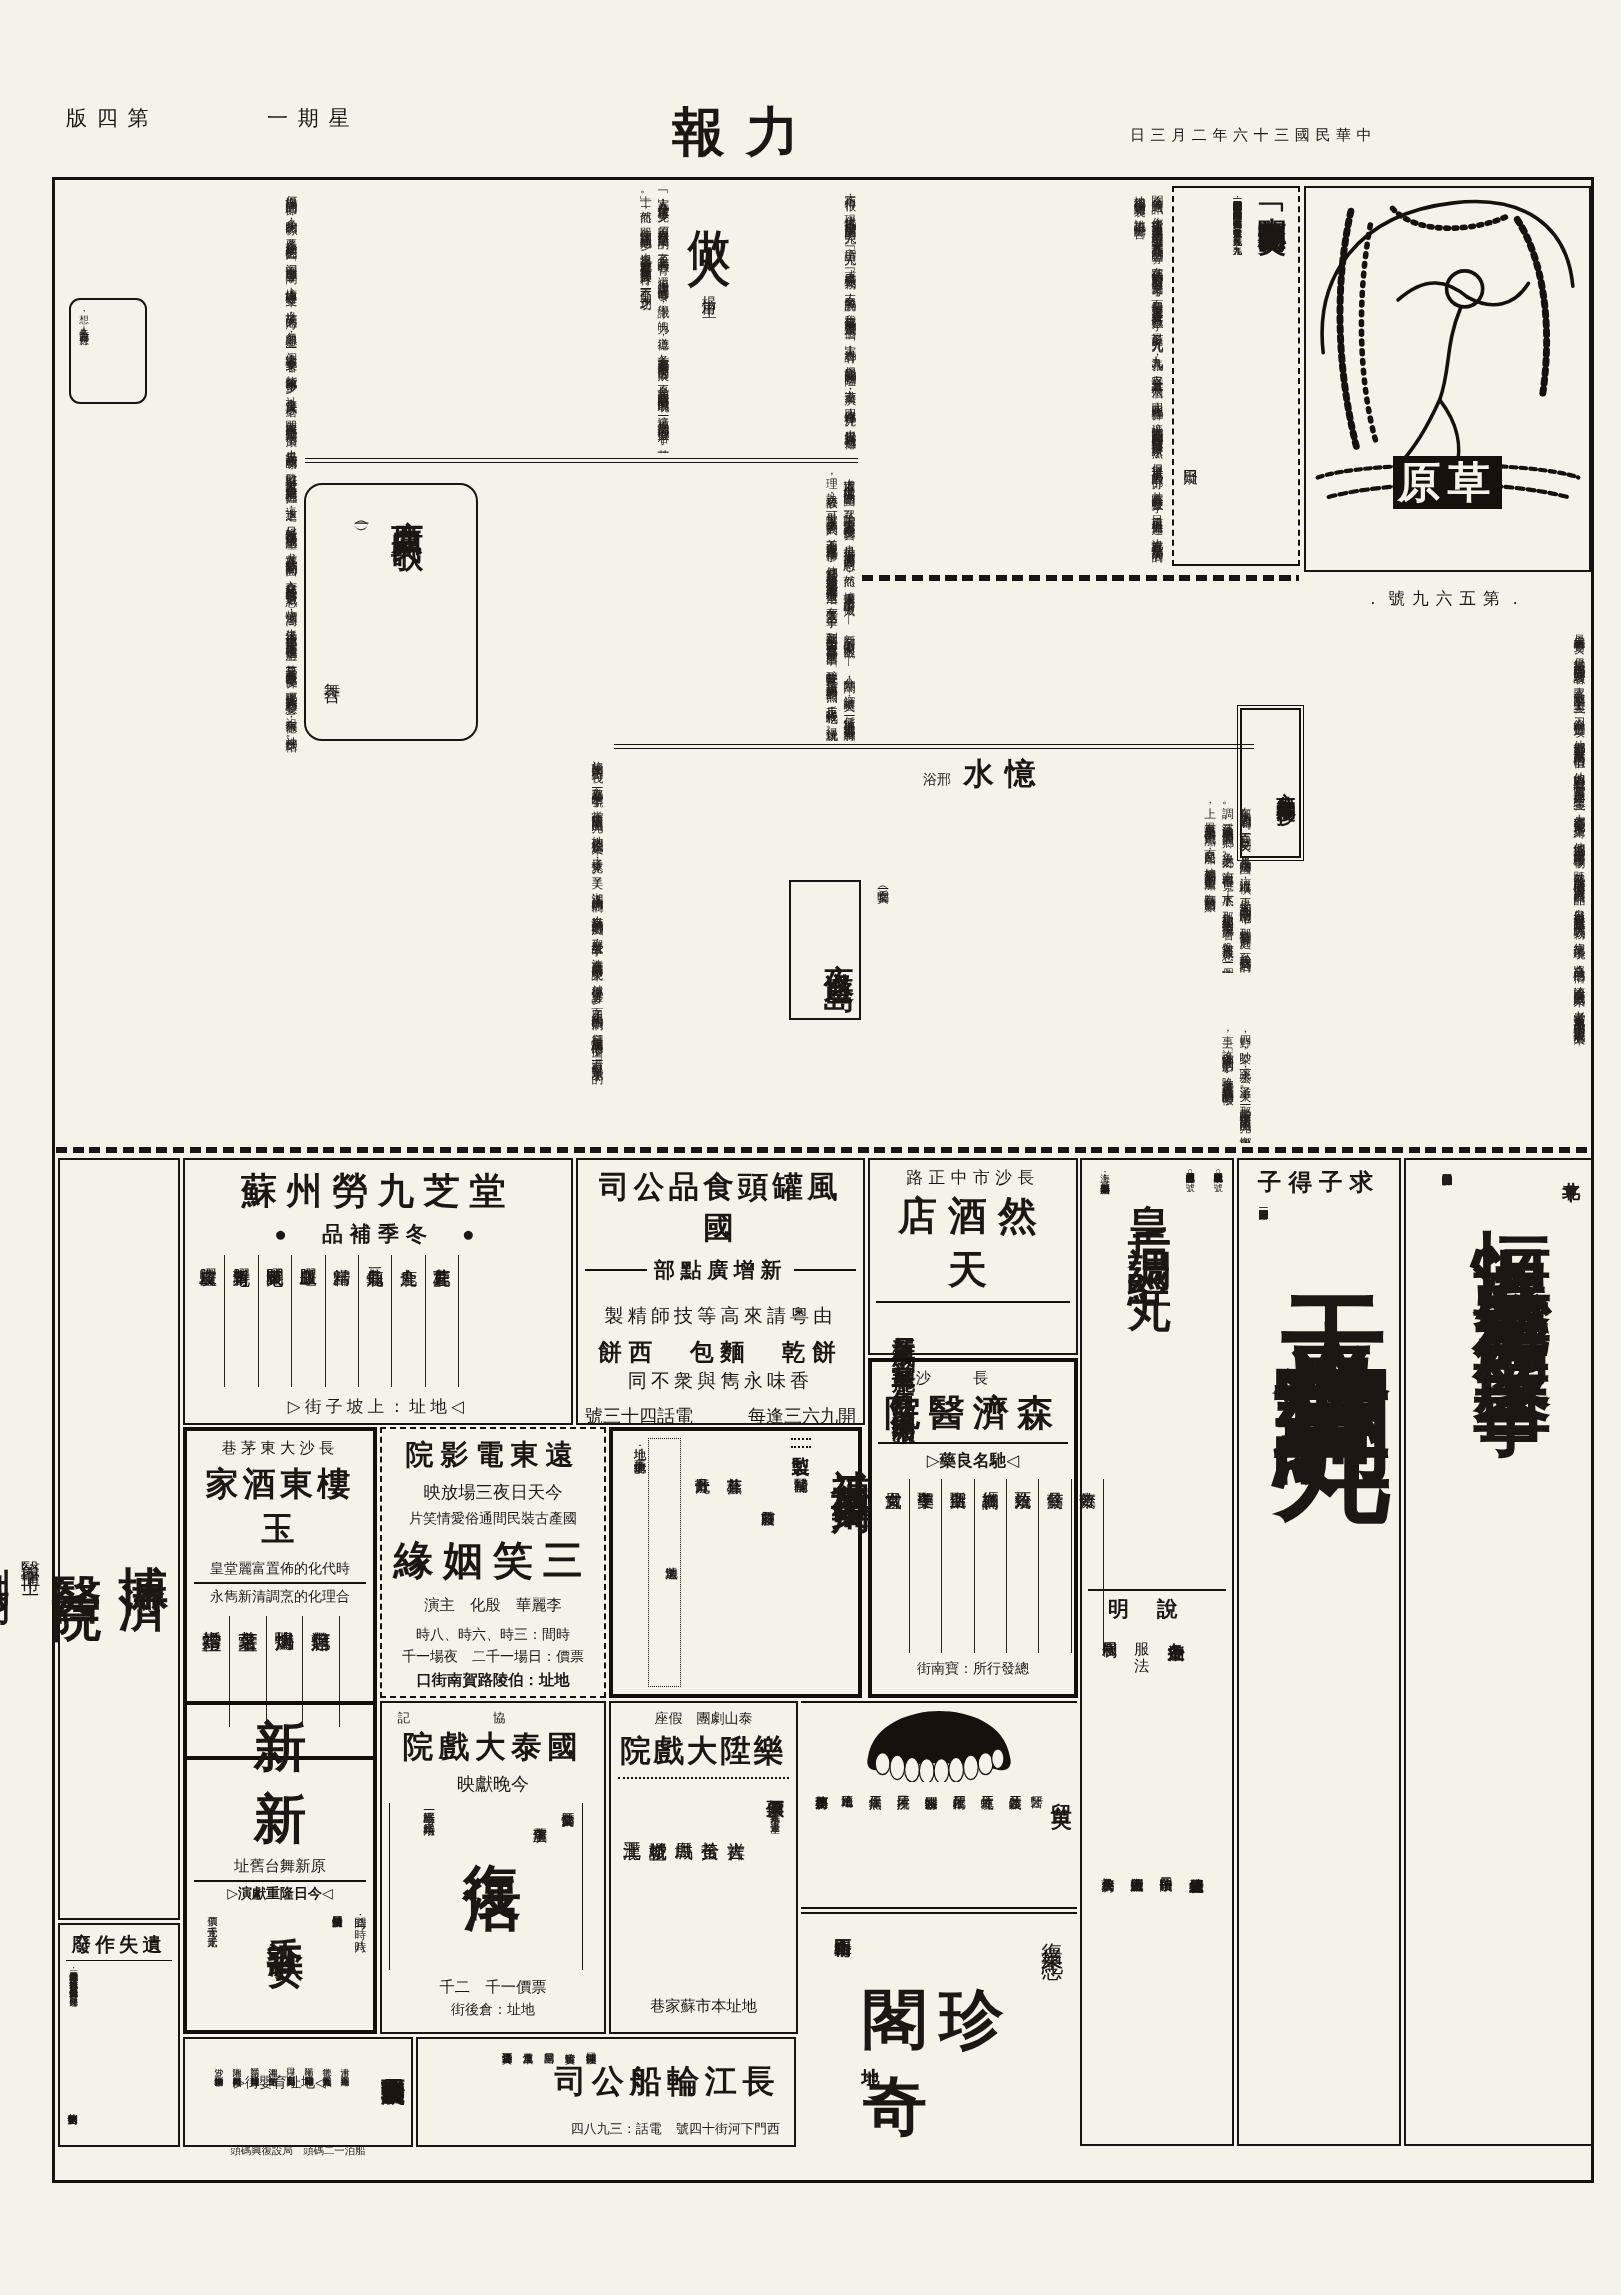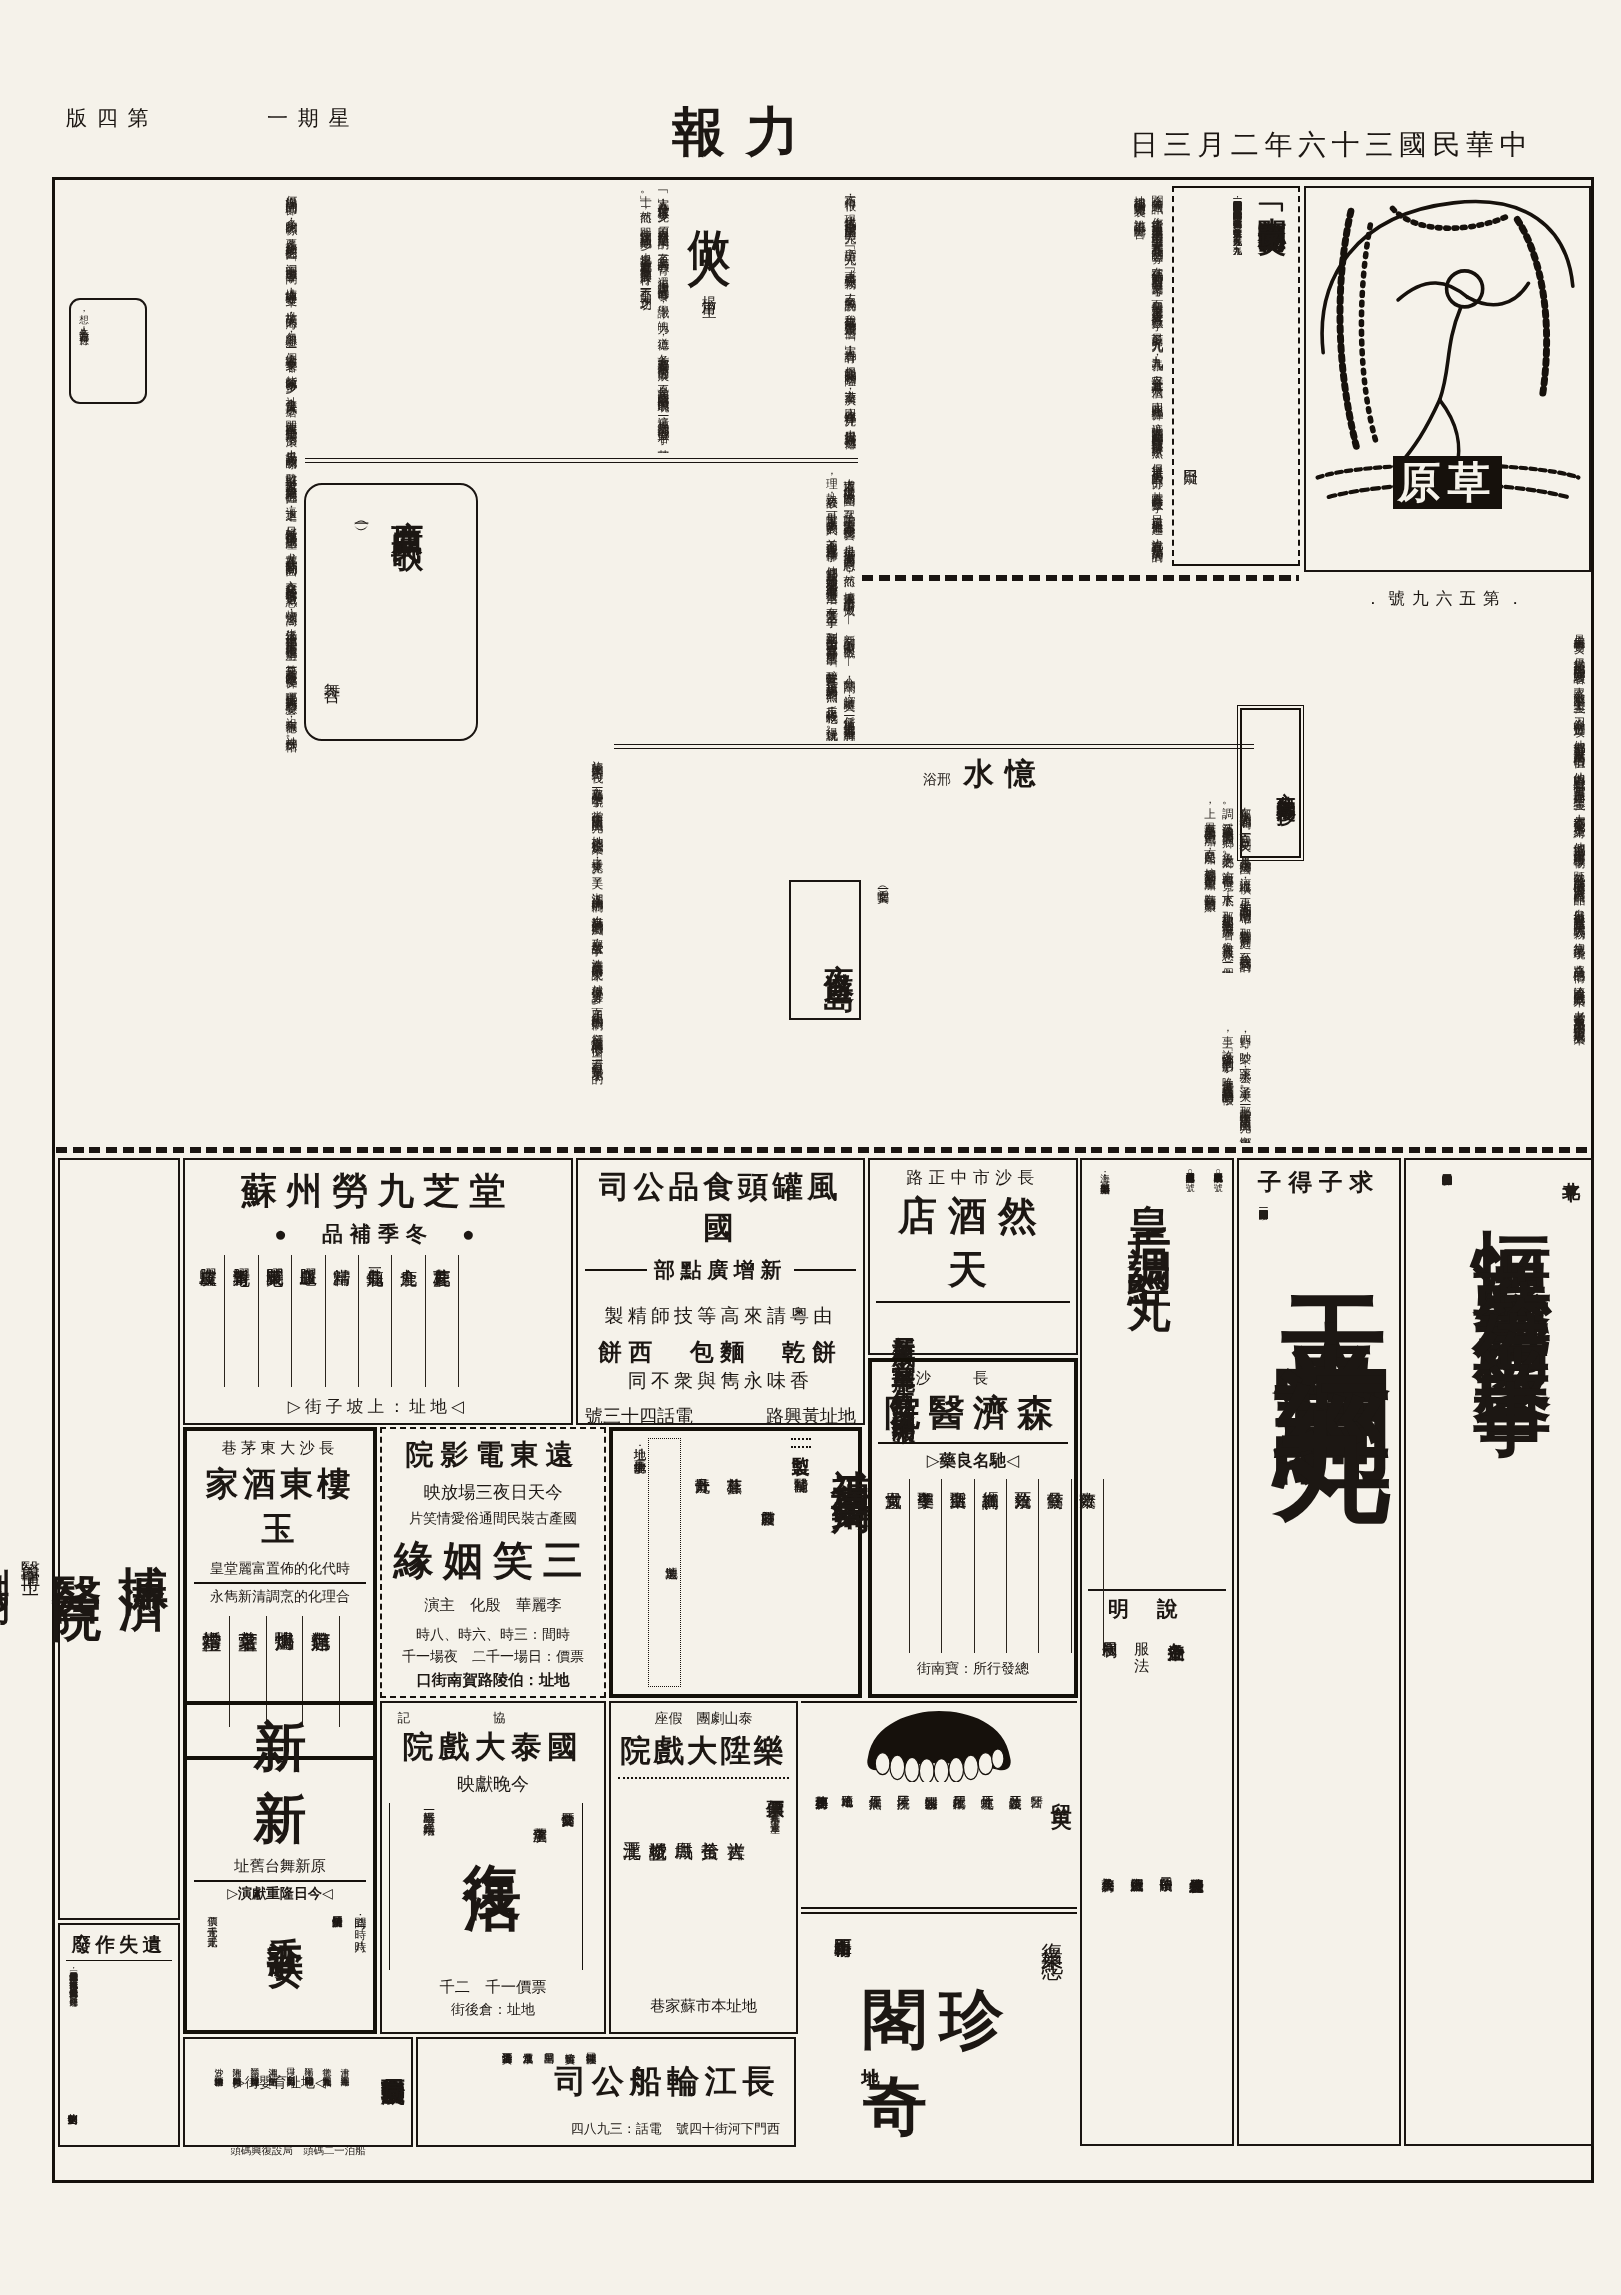--- a/index.html
+++ b/index.html
@@ -19,21 +19,21 @@
   svg{display:block;}
 </style>
 </head>
 <body>
 
 <div id="page">
 
   <div class="abs" style="left:66px;top:104px;font-size:21px;letter-spacing:9.7px;">版四第</div>
   <div class="abs" style="left:267px;top:104px;font-size:21px;letter-spacing:9.7px;">一期星</div>
   <div class="abs bold" style="left:672px;top:97px;font-size:53px;letter-spacing:21px;">報力</div>
-  <div class="abs" style="left:1130px;top:126px;font-size:28px;letter-spacing:5.6px;">日三月二年六十三國民華中</div>
+  <div class="abs" style="left:1130px;top:126px;font-size:15px;letter-spacing:5.6px;">日三月二年六十三國民華中</div>
 
   <div class="abs" style="left:52px;top:177px;width:1542px;height:2006px;border:3.5px solid #16110c;"></div>
 
   <div class="abs b4" style="left:1304px;top:186px;width:287px;height:386px;">
     <svg width="280" height="319" viewBox="0 0 200 230" style="margin:1.4px auto;">
       <g fill="none" stroke="#16110c" stroke-width="2.6" stroke-linecap="round">
         <path d="M10,118 C4,64 34,18 104,10 C154,4 186,26 190,70"></path>
         <path d="M30,16 C18,70 20,130 34,186" stroke-dasharray="3,4" stroke-width="5"></path>
         <path d="M44,26 C34,80 36,140 48,182" stroke-dasharray="2,5" stroke-width="4"></path>
         <path d="M150,22 C168,50 176,96 168,150" stroke-dasharray="3,4" stroke-width="5"></path>
@@ -212,21 +212,21 @@
     <div style="display:flex;align-items:center;gap:7px;margin-top:7px;">
       <div style="flex:1;border-top:2.1px solid #16110c;"></div>
       <span class="bold" style="font-size:21px;letter-spacing:5.6px;">部點廣增新</span>
       <div style="flex:1;border-top:2.1px solid #16110c;"></div>
     </div>
     <div class="ctr" style="font-size:19px;margin-top:19px;letter-spacing:4.2px;">製精師技等高來請粵由</div>
     <div class="ctr bold" style="font-size:23.6px;margin-top:7px;letter-spacing:7px;">餅西　包麵　乾餅</div>
     <div class="ctr" style="font-size:19px;letter-spacing:4.2px;">同不衆與雋永味香</div>
     <div style="display:flex;justify-content:space-between;margin-top:9.7px;">
       <span style="font-size:18px;">號三十四話電</span>
-      <span style="font-size:18px;">路興黃址地</span>
+      <span style="font-size:18px;">每逢三六九開</span>
     </div>
   </div>
 
   <div class="abs b4" style="left:183px;top:1158px;width:390px;height:267px;padding:7px;">
     <div class="ctr bold" style="font-size:36px;letter-spacing:9.7px;">蘇州勞九芝堂</div>
     <div class="ctr bold" style="font-size:21px;margin-top:4.2px;letter-spacing:7px;">●　品補季冬　●</div>
     <div class="v colsep" style="height:132px;margin-top:7px;">
       <div class="v" style="font-size:17.4px;">蔘桂鹿茸丸</div>
       <div class="v" style="font-size:17.4px;">全鹿丸</div>
       <div class="v" style="font-size:17.4px;">龜鹿二仙丸</div>

